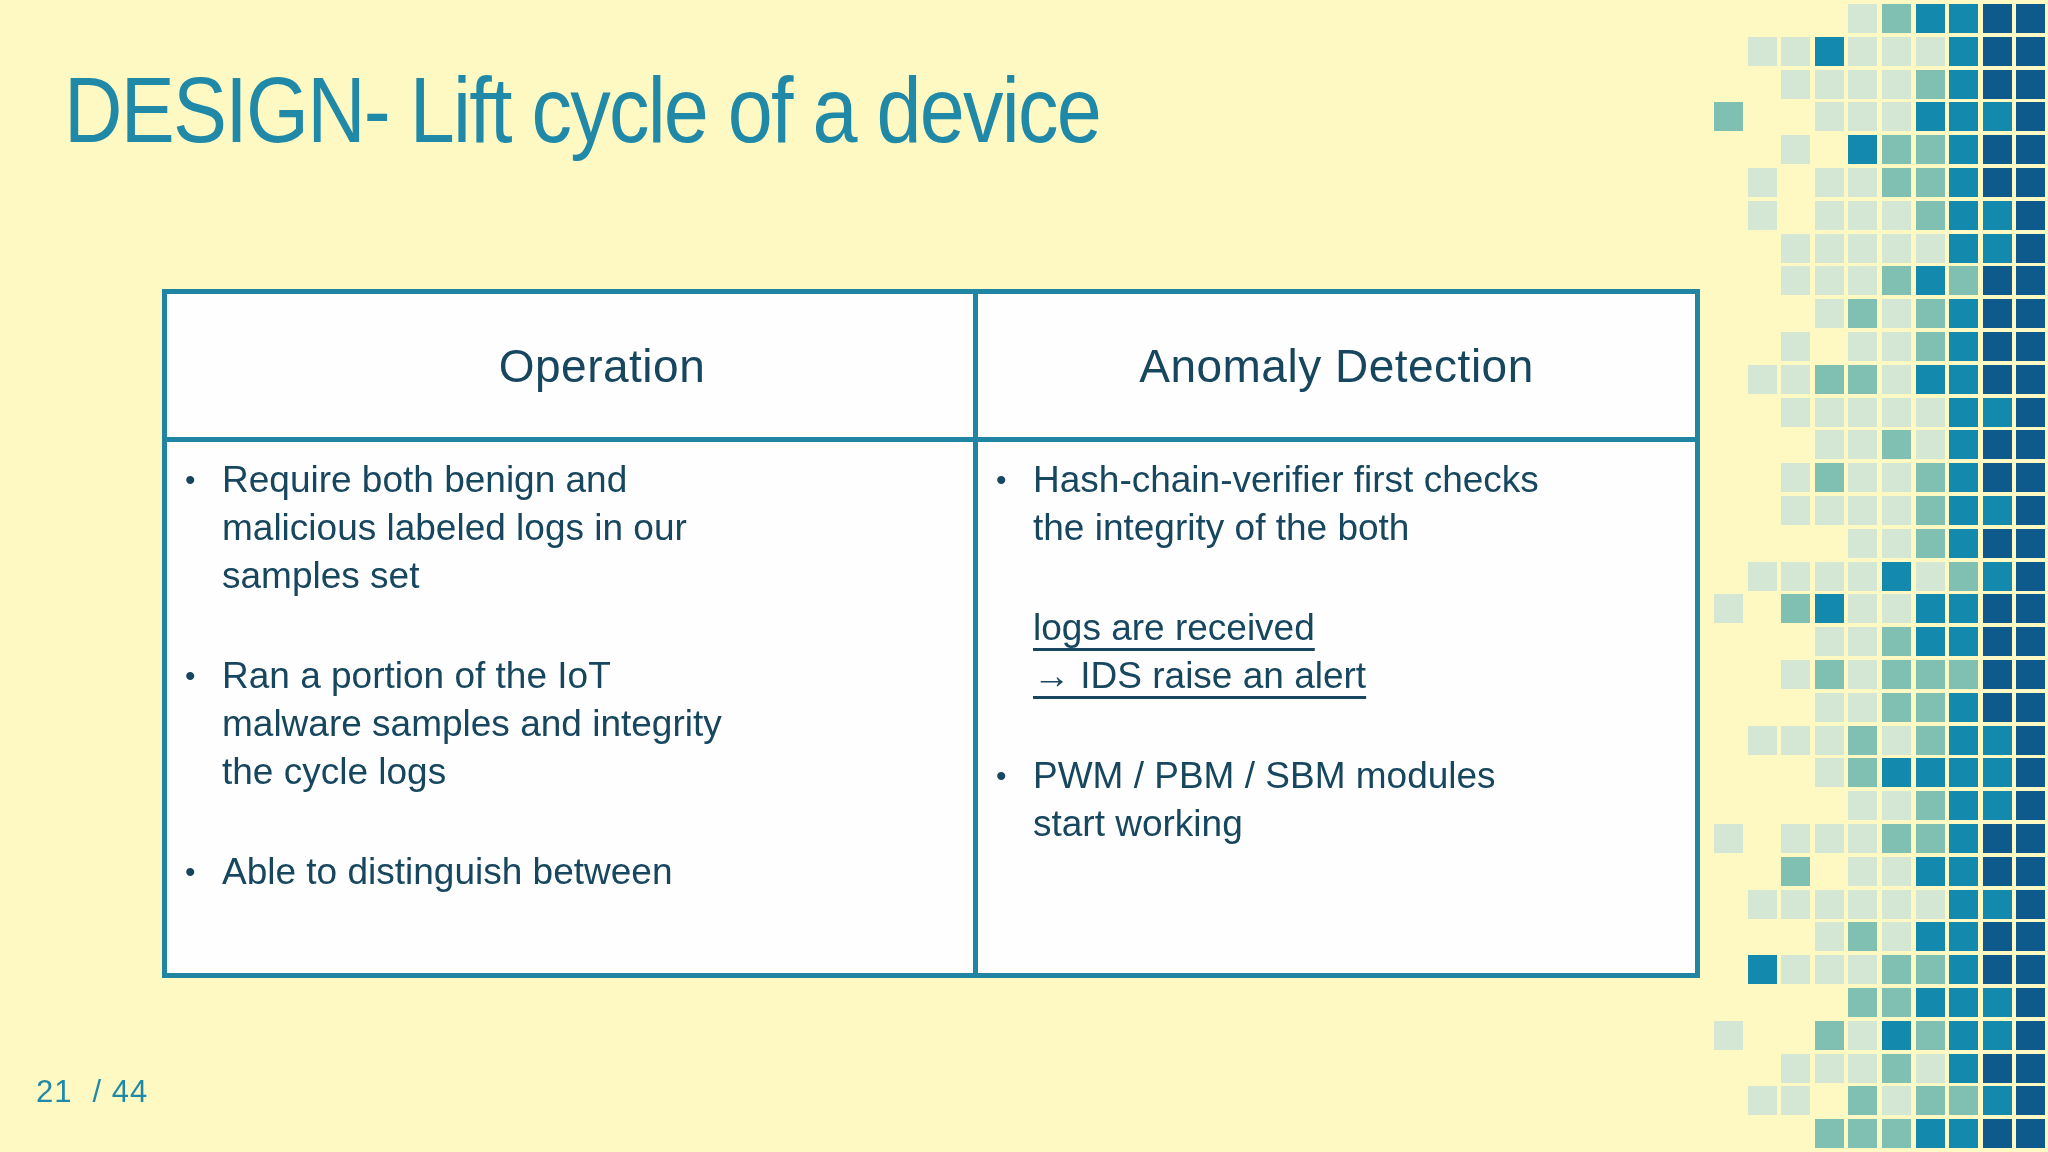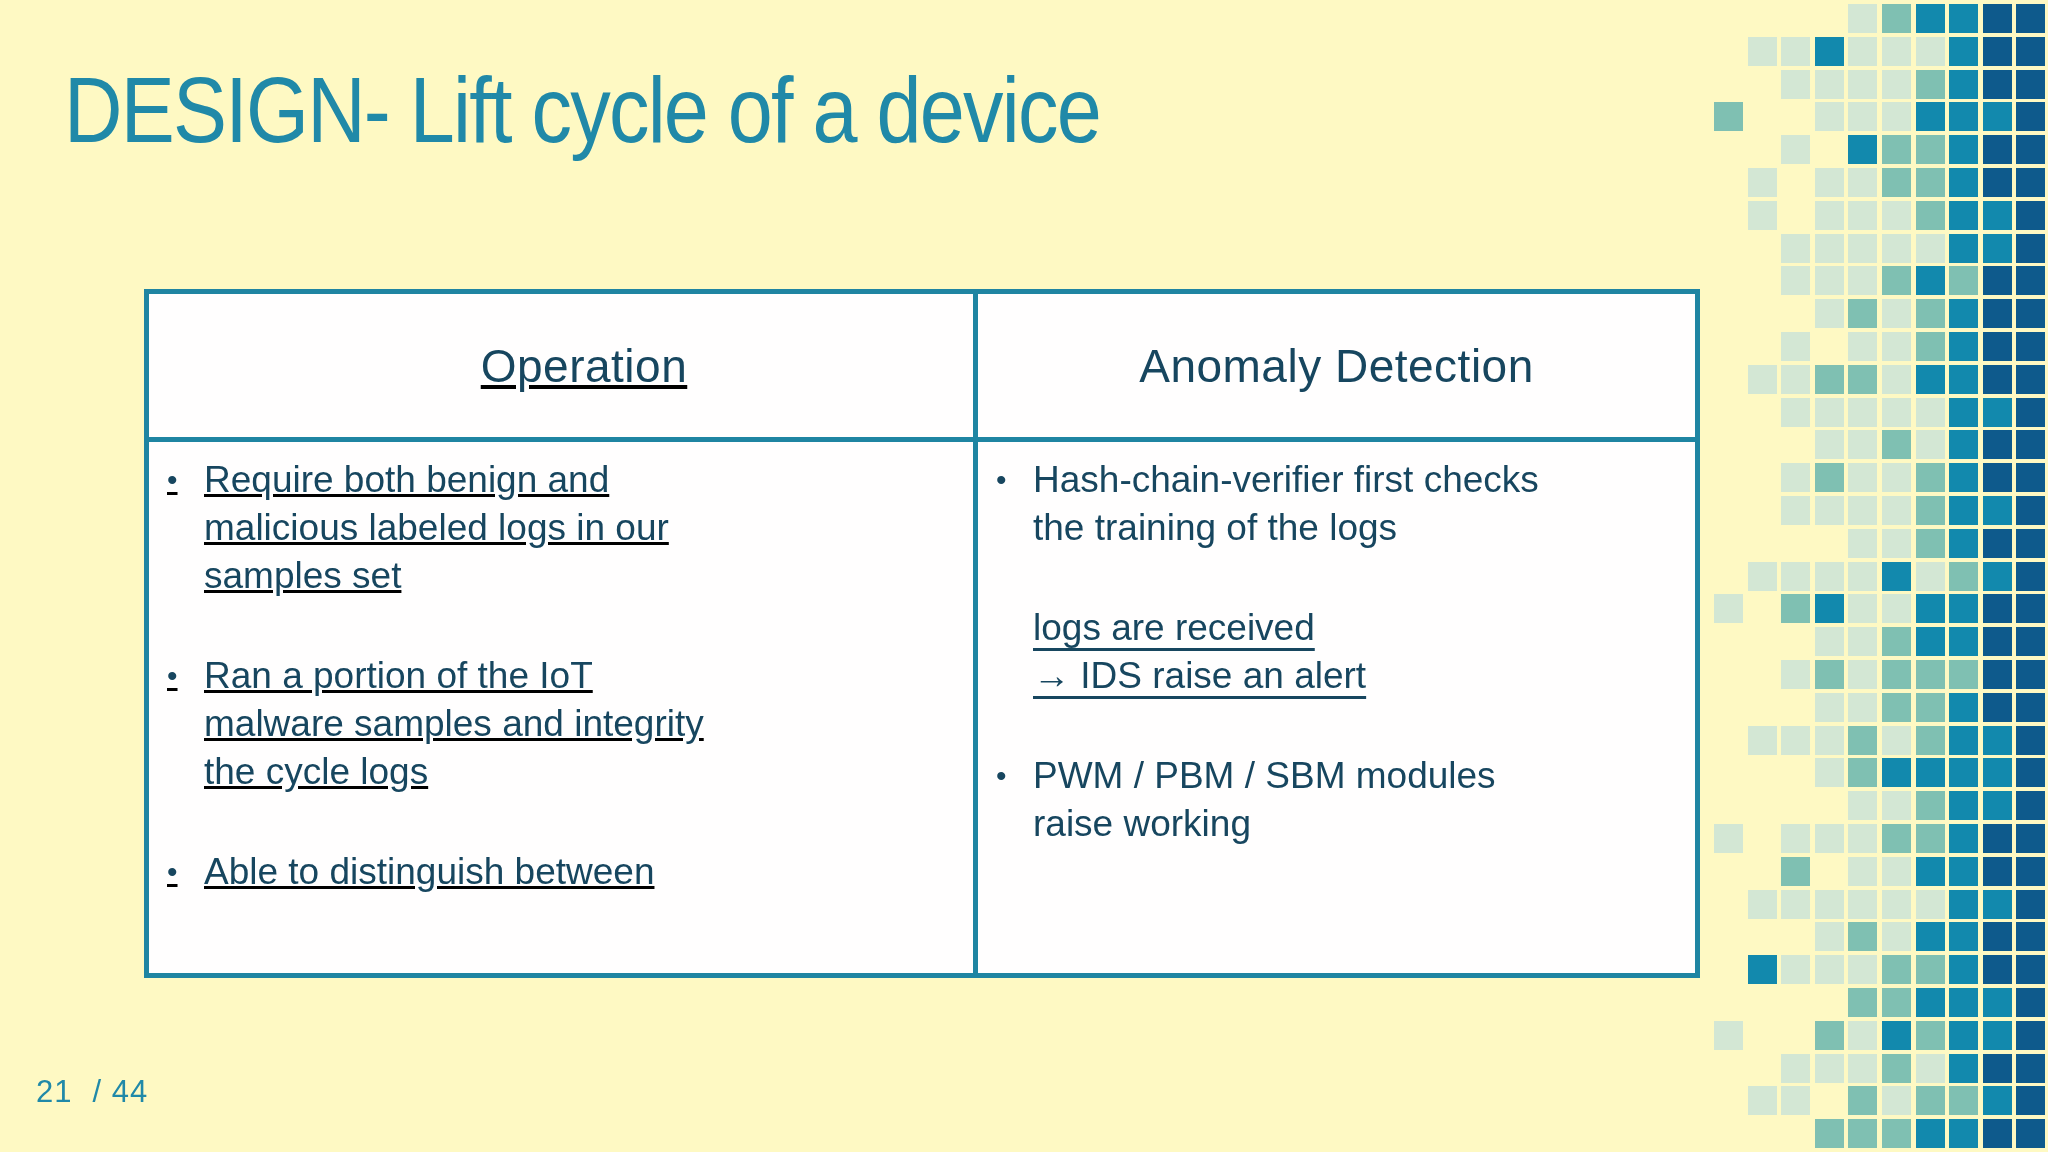--- a/index.html
+++ b/index.html
@@ -21,21 +21,21 @@
     color:var(--title-teal);
     white-space:nowrap;
     transform:scaleX(0.88);transform-origin:left top;
   }
   .box{
     position:absolute;top:289px;height:689px;
     border:5px solid var(--accent);
     background:#fffefe;
     box-sizing:border-box;
   }
-  .box-left{left:144px;width:880px;text-decoration:underline;}
+  .box-left{left:162px;width:880px;}
   .box-right{left:973px;width:727px;}
   .box-header{
     height:143px;
     border-bottom:5px solid var(--accent);
     display:flex;align-items:center;justify-content:center;
     font-size:46px;color:var(--navy);
     letter-spacing:0.5px;
   }
   .box-body{
     padding:14px 18px 0 18px;
@@ -100,34 +100,34 @@
       </div>
   </section>
 
   <section class="box box-right">
     <header class="box-header">Anomaly Detection</header>
     <div class="box-body">
         <div class="item bullet">
           <span class="bullet-marker">•</span>
           <div class="item-text">
             <div class="line">Hash-chain-verifier first checks</div>
-            <div class="line">the training of the logs</div>
+            <div class="line">the integrity of the both</div>
           </div>
         </div>
         <div class="item underline">
           <div class="item-text">
             <div class="line">logs are received</div>
             <div class="line">→ IDS raise an alert</div>
           </div>
         </div>
         <div class="item bullet">
           <span class="bullet-marker">•</span>
           <div class="item-text">
             <div class="line">PWM / PBM / SBM modules</div>
-            <div class="line">raise working</div>
+            <div class="line">start working</div>
           </div>
         </div>
       </div>
   </section>
 
   <div class="page-number">
     <span>21</span>
     <span>/ 44</span>
   </div>
 

